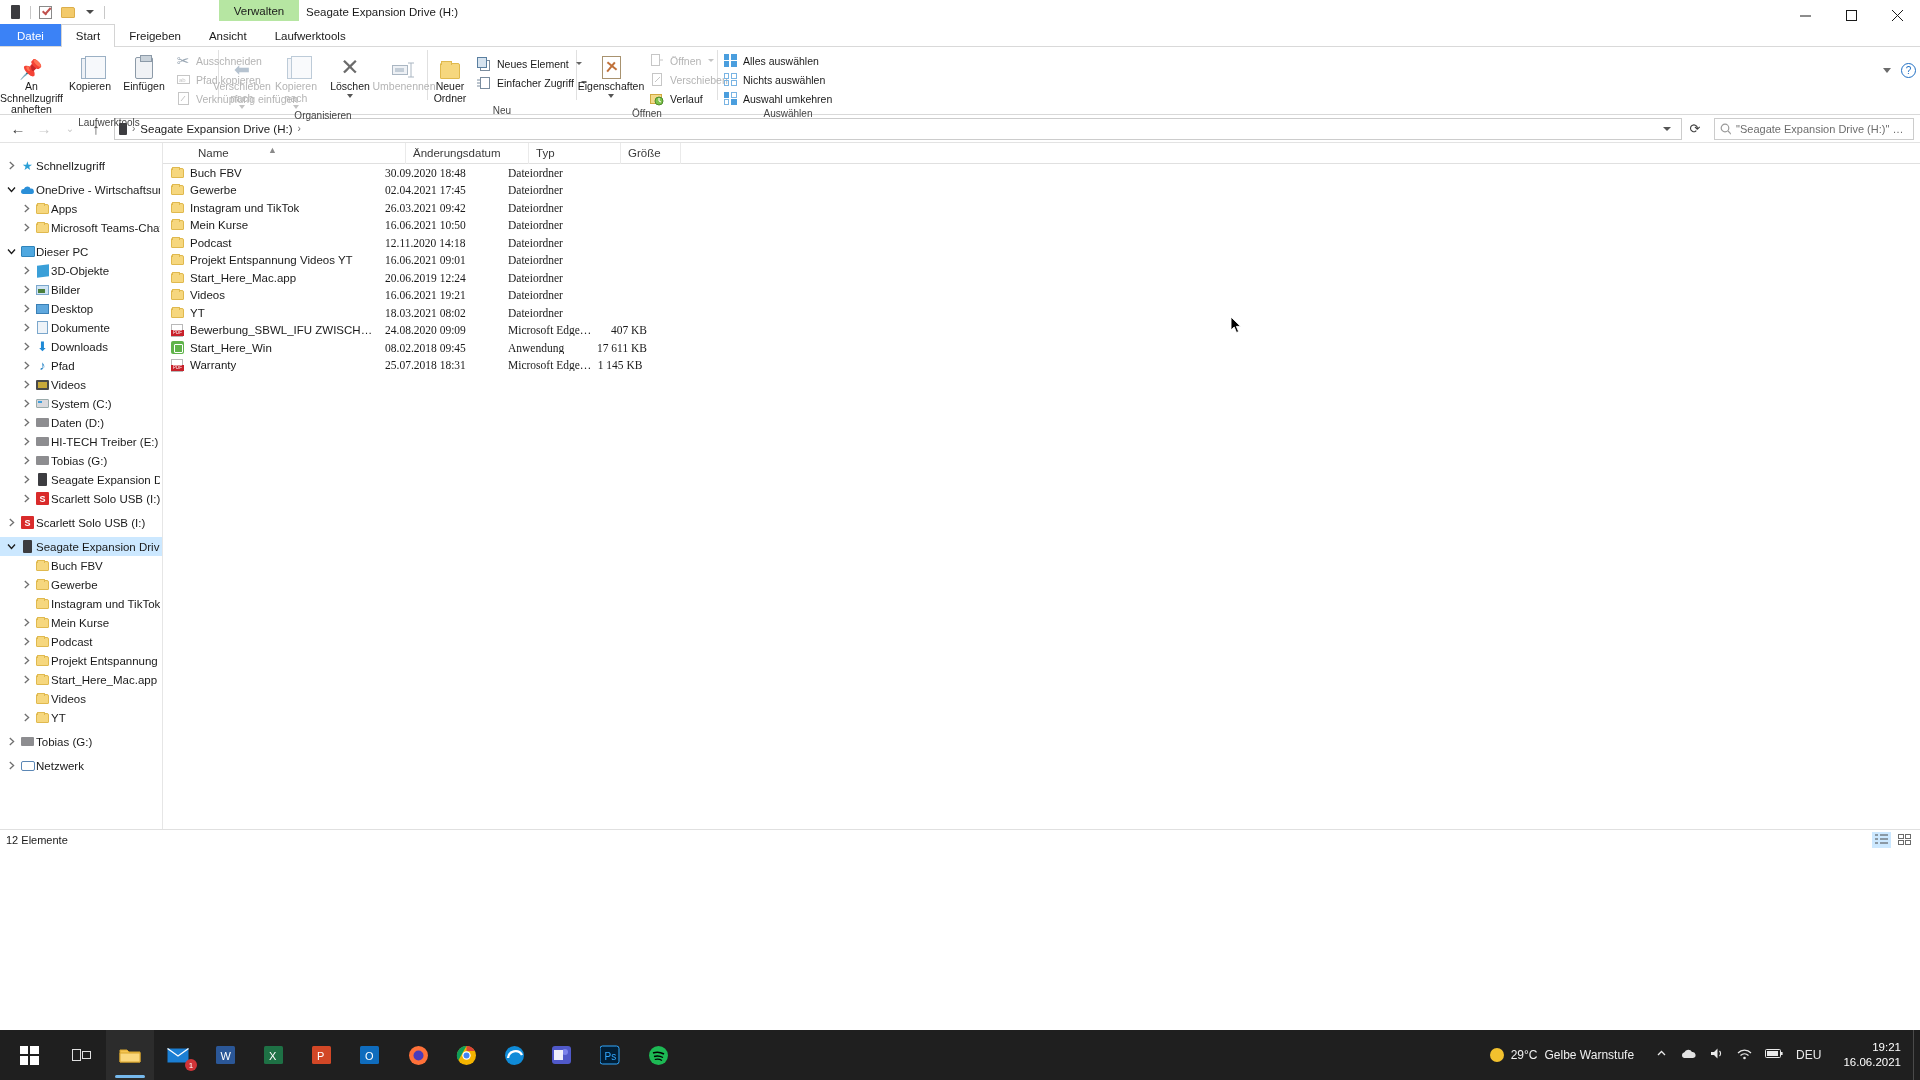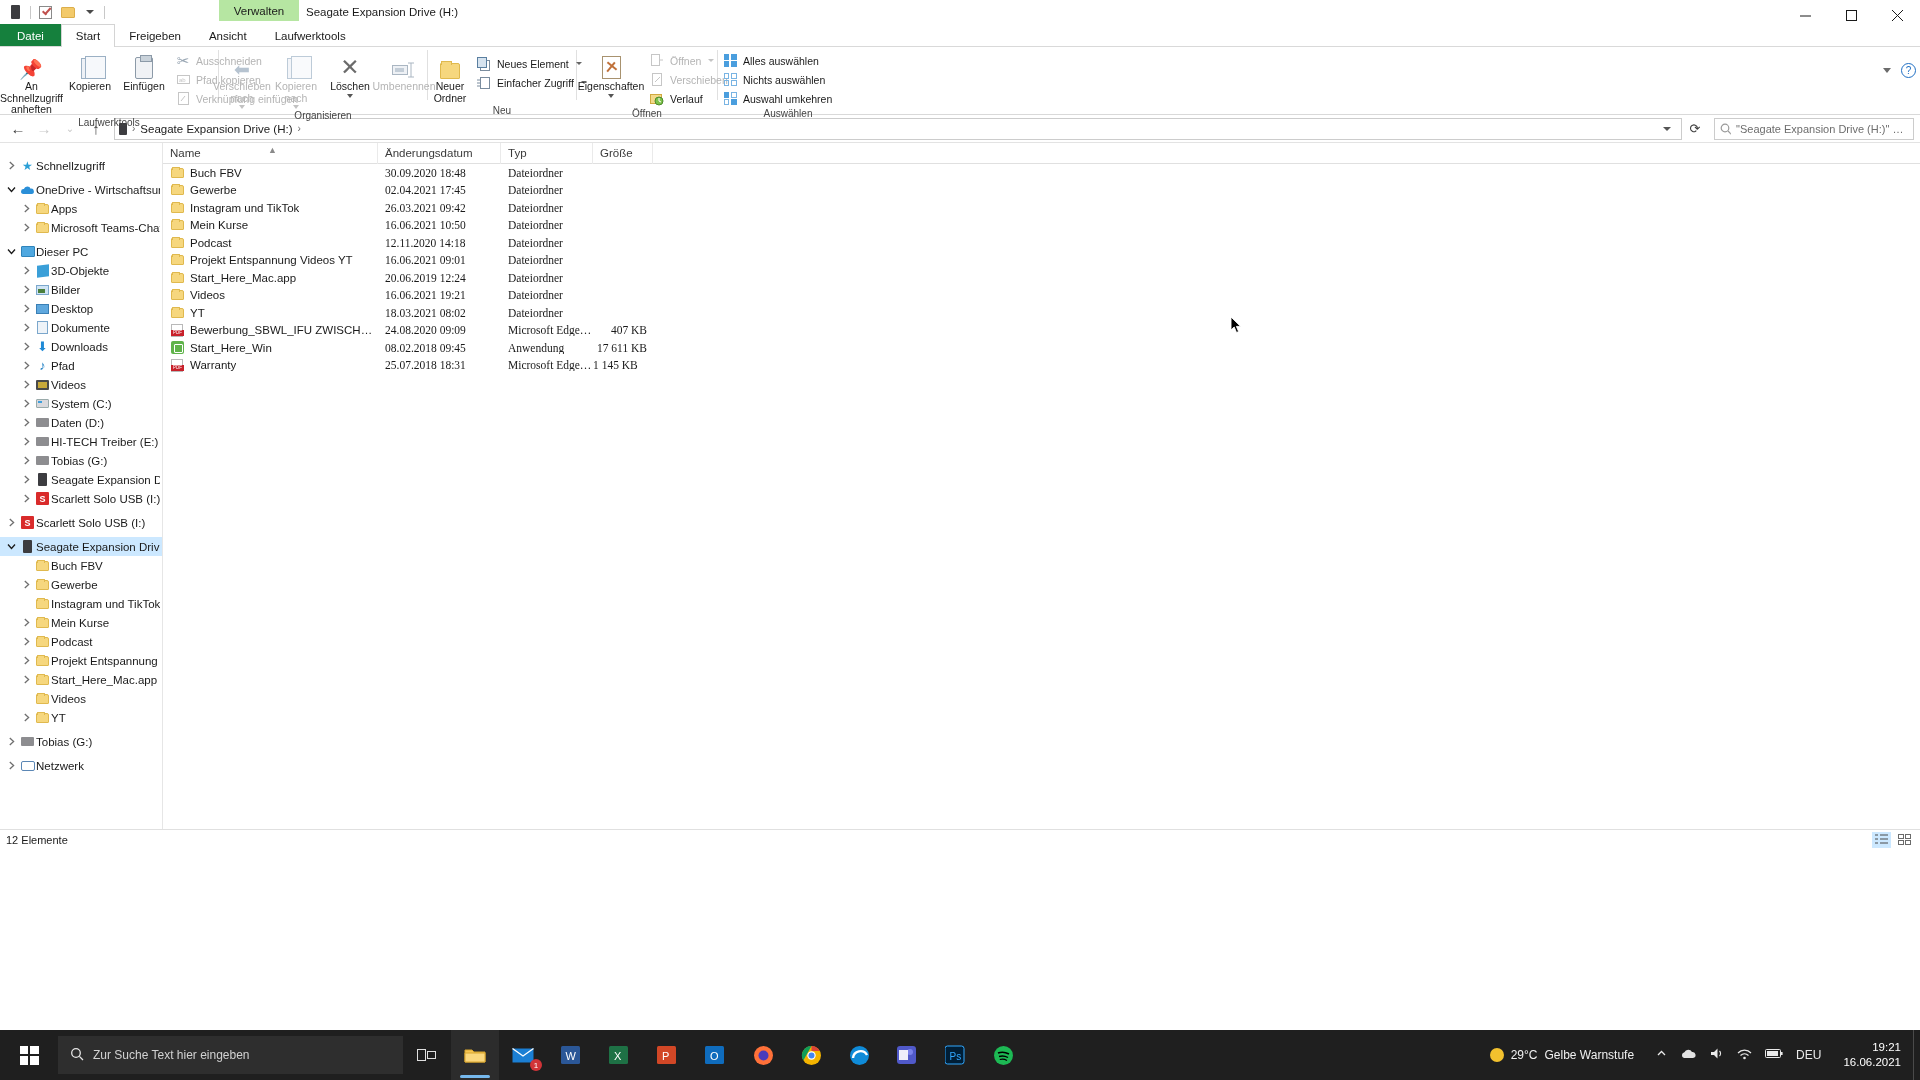--- a/index.html
+++ b/index.html
@@ -33,21 +33,21 @@
   }
   .win-title { position:absolute; left:306px; top:0; height:24px; display:flex; align-items:center; font-size:11.5px; color:#1a1a1a; }
 
   .wincontrols { position:absolute; right:0; top:0; height:30px; display:flex; }
   .wc { width:46px; height:30px; display:flex; align-items:center; justify-content:center; }
   .wc svg { display:block; }
 
   
   .ribbon-tabs { position:relative; height:23px; background:#ffffff; display:flex; align-items:flex-end; }
   .rtab { height:23px; padding:0 14px; font-size:11.5px; color:#1a1a1a; display:flex; align-items:center; }
-  .rtab.file { background:#15803d; color:#fff; font-size:11.5px; padding:0 17px; }
+  .rtab.file { background:#3b82f6; color:#fff; font-size:11.5px; padding:0 17px; }
   .rtab.active { background:#fff; border:1px solid #d4d4d4; border-bottom:none; position:relative; top:0; }
   .tab-underline { position:absolute; left:0; right:0; bottom:0; height:1px; background:#d9d9d9; }
 
   
   .ribbon { position:relative; height:68px; background:#ffffff; border-bottom:1px solid #d9d9d9; display:flex; }
   .rgroup { position:relative; height:68px; display:flex; flex-direction:column; }
   .rgroup .gbody { flex:1; display:flex; align-items:flex-start; padding-top:2px; }
   .rgroup .glabel { height:13px; font-size:10px; color:#444; text-align:center; line-height:13px; }
   .gdiv { width:1px; background:#e0e0e0; margin:3px 0 14px 0; }
 
@@ -863,21 +863,21 @@
           <span class="tico">
             <span class="ic-net"></span>
           </span>
           <span class="tlabel">Netzwerk</span>
         </div>
       </div>
 
     <div class="filepane">
       <div class="colhdr" id="colhdr">
         <span class="sortarrow">▲</span>
-      <span class="cell" style="width: 215px;">
+      <span class="cell" style="width: 215px; margin-left: 28px;">
             <span>Name</span>
           </span>
           <span class="cell" style="width: 123px; align-items: center;">
             <span>Änderungsdatum</span>
           </span>
           <span class="cell" style="width: 92px;">
             <span>Typ</span>
           </span>
           <span class="cell" style="width: 60px;">
             <span>Größe</span>
@@ -1007,21 +1007,21 @@
           </div>
           <div class="frow">
             <span class="c-name" style="width:215px">
               <span class="fi">
                 <span class="fi-pdf"></span>
               </span>
               <span style="overflow:hidden;text-overflow:ellipsis;white-space:nowrap">Warranty</span>
             </span>
             <span class="c" style="width:123px">25.07.2018 18:31</span>
             <span class="c" style="width:92px">Microsoft Edge P...</span>
-            <span class="c" style="width:60px;text-align:left;padding-right:6px;padding-left:0">1 145 KB</span>
+            <span class="c" style="width:60px;text-align:center;padding-right:6px;padding-left:0">1 145 KB</span>
           </div>
         </div>
     </div>
   </div>
 
   <div class="statusbar">
     <span>12 Elemente</span>
     <span class="viewbtns">
       <span class="vbtn sel">
         <svg width="13" height="11">
@@ -1052,29 +1052,20 @@
 </div>
 
 <div id="taskbar">
   <div class="startbtn">
     <span class="winlogo">
         <i></i>
         <i></i>
         <i></i>
         <i></i>
       </span>
-  </div>
-  <div class="tsearch">
-    <span class="sicon">
-      <svg width="14" height="14">
-          <circle cx="6" cy="6" r="4.3" fill="none" stroke="#e6e6e6" stroke-width="1.3"></circle>
-          <line x1="9.4" y1="9.4" x2="13" y2="13" stroke="#e6e6e6" stroke-width="1.3"></line>
-        </svg>
-    </span>
-    <span class="stext">Zur Suche Text hier eingeben</span>
   </div>
 
   <div class="tbtn">
     <svg width="20" height="16">
         <rect x="0.5" y="2.5" width="8" height="11" fill="none" stroke="#e0e0e0"></rect>
         <rect x="10.5" y="4.5" width="8" height="7" fill="none" stroke="#e0e0e0"></rect>
       </svg>
   </div>
   <div class="tbtn active">
     <svg width="22" height="18">

